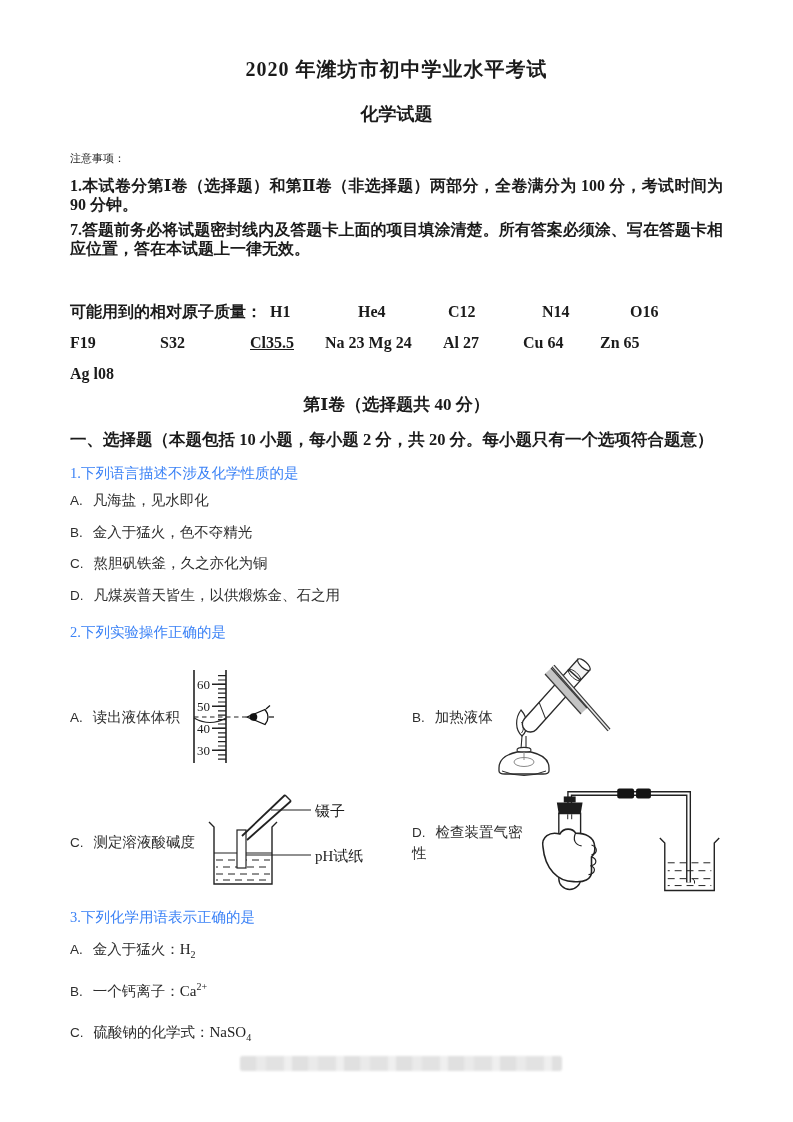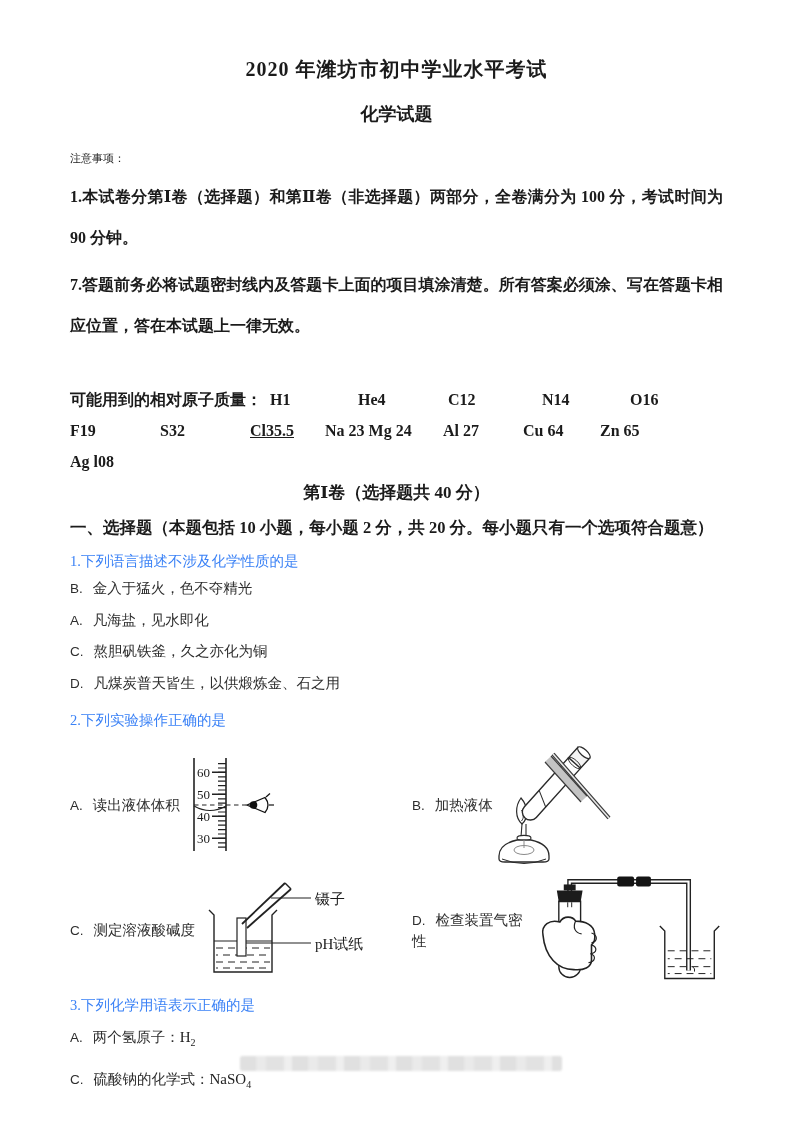--- a/index.html
+++ b/index.html
@@ -5,21 +5,21 @@
   html,body{margin:0;padding:0;background:#ffffff;}
   body{
     width:793px;height:1122px;position:relative;overflow:hidden;
     font-family:"Liberation Serif","DejaVu Serif",serif;
     color:#1b1b1b;
   }
   .page{padding:56px 70px 0 70px;}
   .title{font-size:20px;font-weight:bold;text-align:center;margin:0;letter-spacing:1px;line-height:26px;}
   .subtitle{font-size:18px;font-weight:bold;text-align:center;margin:20px 0 0 0;line-height:24px;}
   .notice-h{font-size:11px;font-weight:normal;margin:20px 0 0 0;line-height:24px;}
-  .bold-p{font-size:16px;font-weight:bold;margin:6px 0 0 0;line-height:41px;text-align:justify;}
+  .bold-p{font-size:16px;font-weight:bold;margin:6px 0 0 0;line-height:19px;text-align:justify;}
   .am-row{display:flex;font-size:16px;font-weight:bold;line-height:31px;align-items:baseline;}
   .am-label{flex:0 0 auto;}
   .am-row .c{flex:0 0 auto;}
   .r1 .c0{width:88px;margin-left:8px;margin-top:38px;}
   .r1 .c1{width:90px;}.r1 .c2{width:94px;}.r1 .c3{width:88px;}
   .r2 .c0{width:90px;}.r2 .c1{width:90px;}.r2 .c2{width:75px;text-decoration:underline;}
   .r2 .c3{width:118px;}.r2 .c4{width:80px;}.r2 .c5{width:77px;}
   .part-h{font-size:17px;font-weight:bold;text-align:center;margin:4px 0 0 0;line-height:24px;}
   .section-h{font-size:16.5px;font-weight:bold;margin:10px 0 0 0;line-height:25px;text-align:justify;}
   .stem{font-size:14.5px;margin:9px 0 0 0;line-height:24px;color:#3b82f6;}
@@ -71,22 +71,22 @@
     <span class="c c6">Zn 65</span>
   </div>
   <div class="am-row r3">
     <span class="c">Ag l08</span>
   </div>
 
   <p class="part-h">第Ⅰ卷（选择题共 40 分）</p>
   <p class="section-h">一、选择题（本题包括 10 小题，每小题 2 分，共 20 分。每小题只有一个选项符合题意）</p>
 
   <p class="stem">1.下列语言描述不涉及化学性质的是</p>
+  <p class="opt"><span class="letter">A.</span><span>凡海盐，见水即化</span></p>
   <p class="opt"><span class="letter">B.</span><span>金入于猛火，色不夺精光</span></p>
-  <p class="opt"><span class="letter">A.</span><span>凡海盐，见水即化</span></p>
   <p class="opt"><span class="letter">C.</span><span>熬胆矾铁釜，久之亦化为铜</span></p>
   <p class="opt"><span class="letter">D.</span><span>凡煤炭普天皆生，以供煅炼金、石之用</span></p>
 
   <p class="stem">2.下列实验操作正确的是</p>
 
   <div class="diag-row row-ab">
     <div class="cell-l">
       <p class="opt dlabel"><span class="letter">A.</span><span>读出液体体积</span></p>
       <svg width="95" height="98" viewBox="0 0 95 98">
         <line x1="10" y1="2" x2="10" y2="95" stroke="#222" stroke-width="1.6"></line>
@@ -196,18 +196,19 @@
           <path d="M 36,46 C 33,52 35,58 42,59" fill="none" stroke="#222" stroke-width="1.2"></path>
           <path d="M 52,58 C 58,60 59,66 52,68" fill="none" stroke="#222" stroke-width="1.2"></path>
           <path d="M 52,70 C 58,72 58,78 51,79" fill="none" stroke="#222" stroke-width="1.2"></path>
           <path d="M 51,79 C 57,81 56,87 49,88" fill="none" stroke="#222" stroke-width="1.2"></path>
         </g>
       </svg>
     </div>
   </div>
 
   <p class="stem">3.下列化学用语表示正确的是</p>
-  <p class="opt"><span class="letter">A.</span><span>两个氢原子：</span><span class="chem"><span>H</span><sub>2</sub><sup></sup></span></p>
+  <p class="opt"><span class="letter">A.</span><span>金入于猛火：</span><span class="chem"><span>H</span><sub>2</sub><sup></sup></span></p>
+  <p class="opt"><span class="letter">B.</span><span>一个钙离子：</span><span class="chem"><span>Ca</span><sub></sub><sup>2+</sup></span></p>
   <p class="opt"><span class="letter">C.</span><span>硫酸钠的化学式：</span><span class="chem"><span>NaSO</span><sub>4</sub><sup></sup></span></p>
 
 </div>
 
 <div class="watermark"></div>
 
 </body></html>

